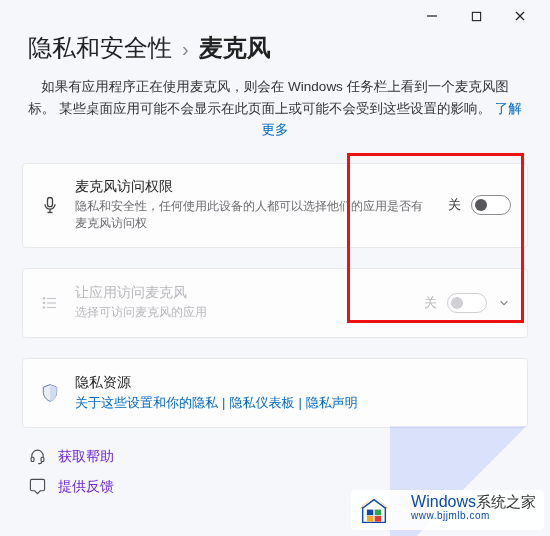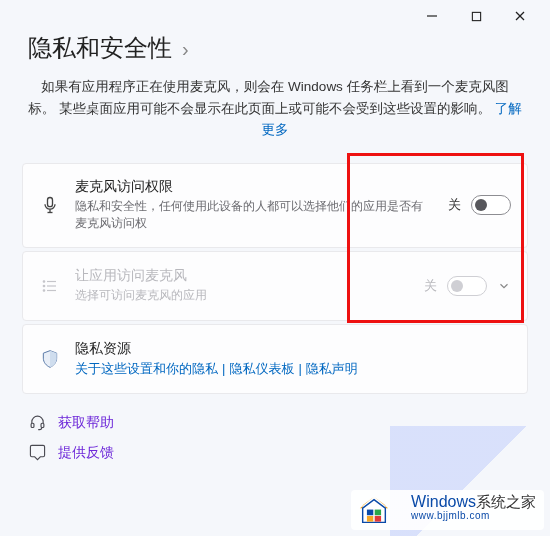--- a/index.html
+++ b/index.html
@@ -53,21 +53,21 @@
     text-align: center;
   }
   .description .learn-more {
     color: #0067c0;
     cursor: pointer;
   }
   .cards {
     padding: 18px 22px 10px 22px;
     display: flex;
     flex-direction: column;
-    gap: 3px;
+    gap: 20px;
   }
   .card {
     background: #fdfdfe;
     border: 1px solid #e9e9ec;
     border-radius: 4px;
     display: flex;
     align-items: center;
     padding: 14px 16px;
     gap: 14px;
     min-height: 70px;
@@ -197,20 +197,21 @@
       <svg width="12" height="12" viewBox="0 0 12 12">
           <line x1="2" y1="2" x2="10" y2="10" stroke="#222" stroke-width="1.2"></line>
           <line x1="10" y1="2" x2="2" y2="10" stroke="#222" stroke-width="1.2"></line>
         </svg>
     </div>
   </div>
 
   <div class="breadcrumb">
     <span class="parent">隐私和安全性</span>
     <span class="sep">›</span>
+    <span class="current">麦克风</span>
   </div>
 
   <div class="description">
     <span>如果有应用程序正在使用麦克风，则会在 Windows 任务栏上看到一个麦克风图标。 某些桌面应用可能不会显示在此页面上或可能不会受到这些设置的影响。 </span><span class="learn-more">了解更多</span>
   </div>
 
   <div class="cards">
 
     <div class="card">
       <div class="card-icon">

